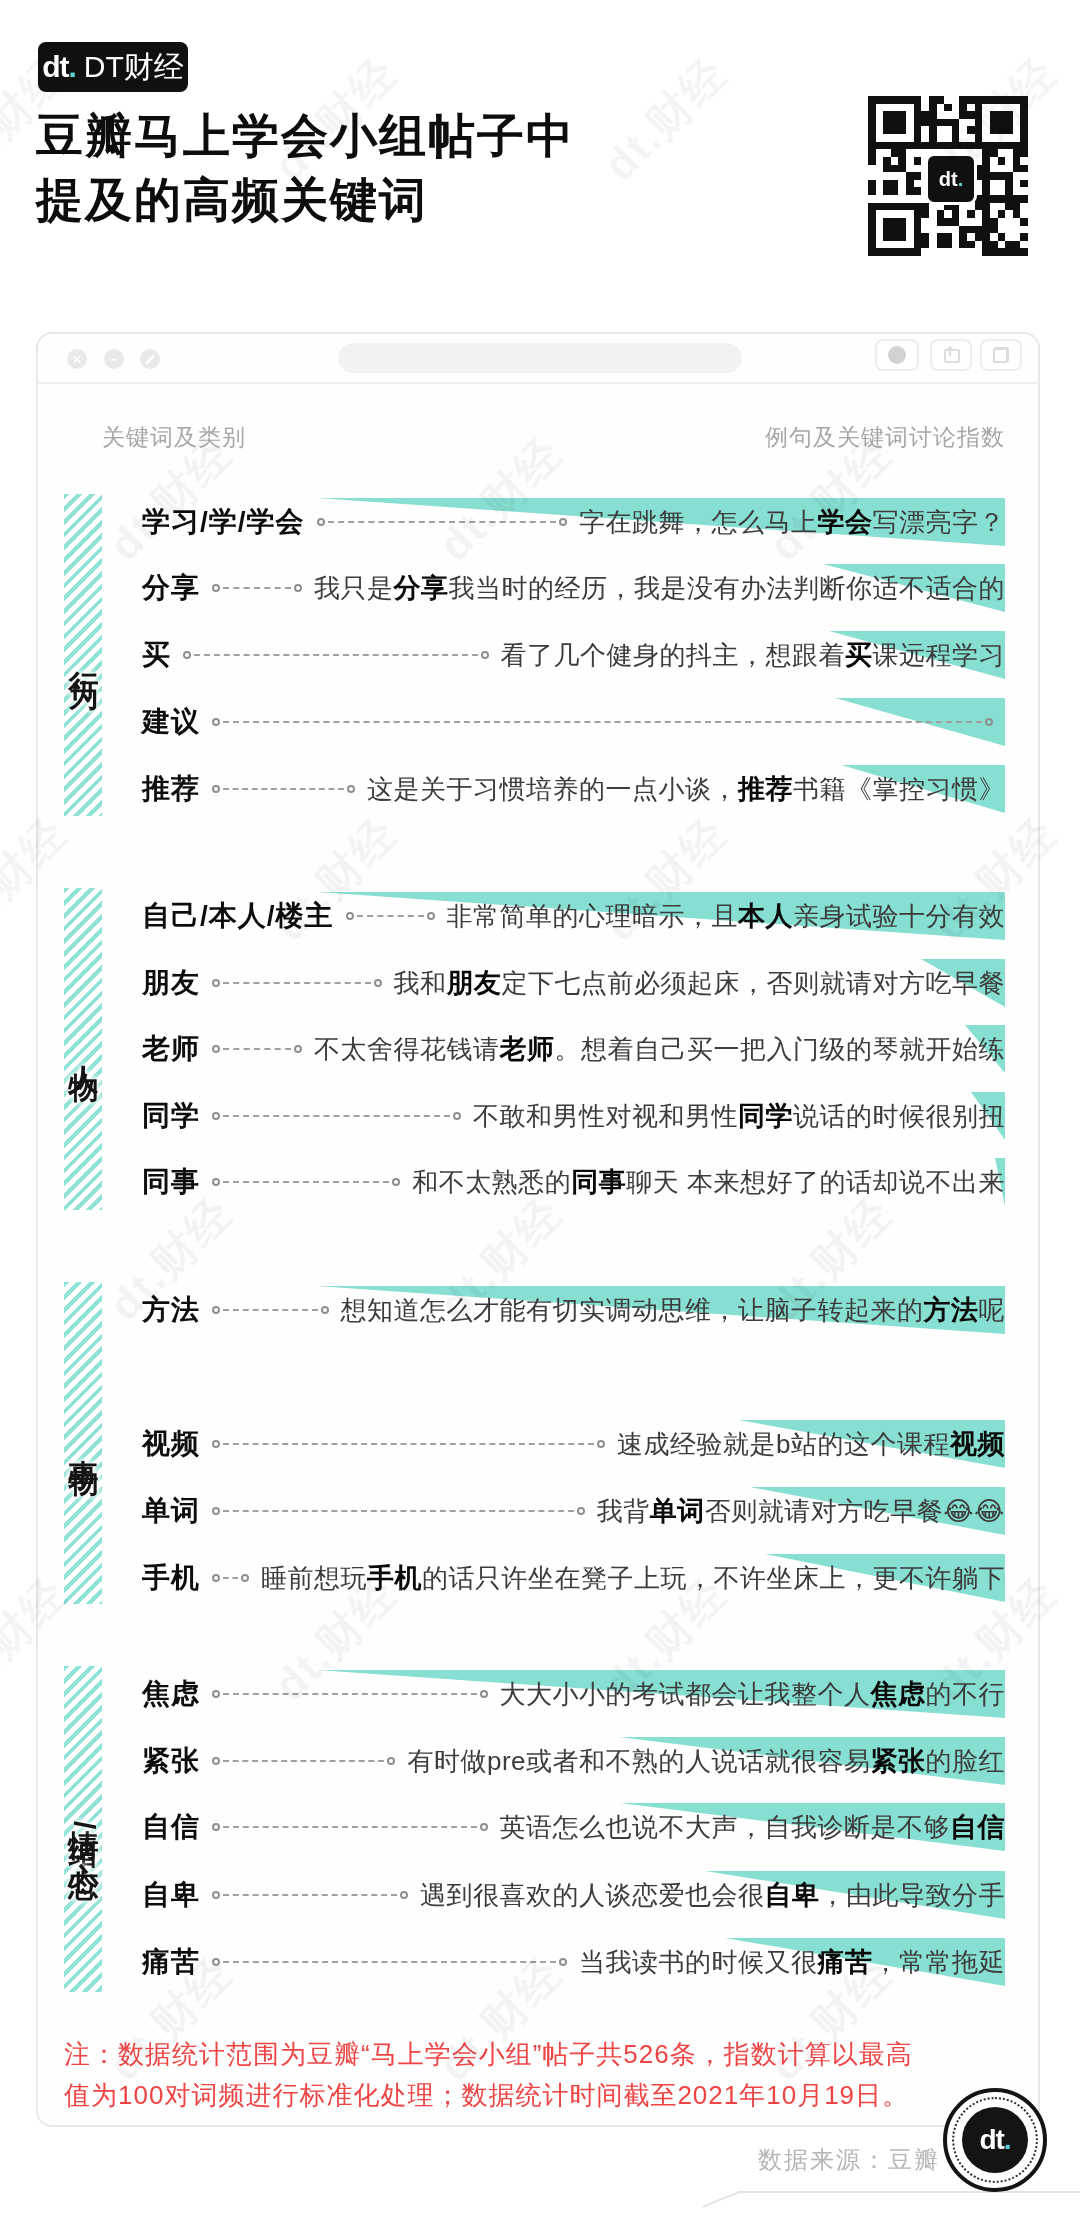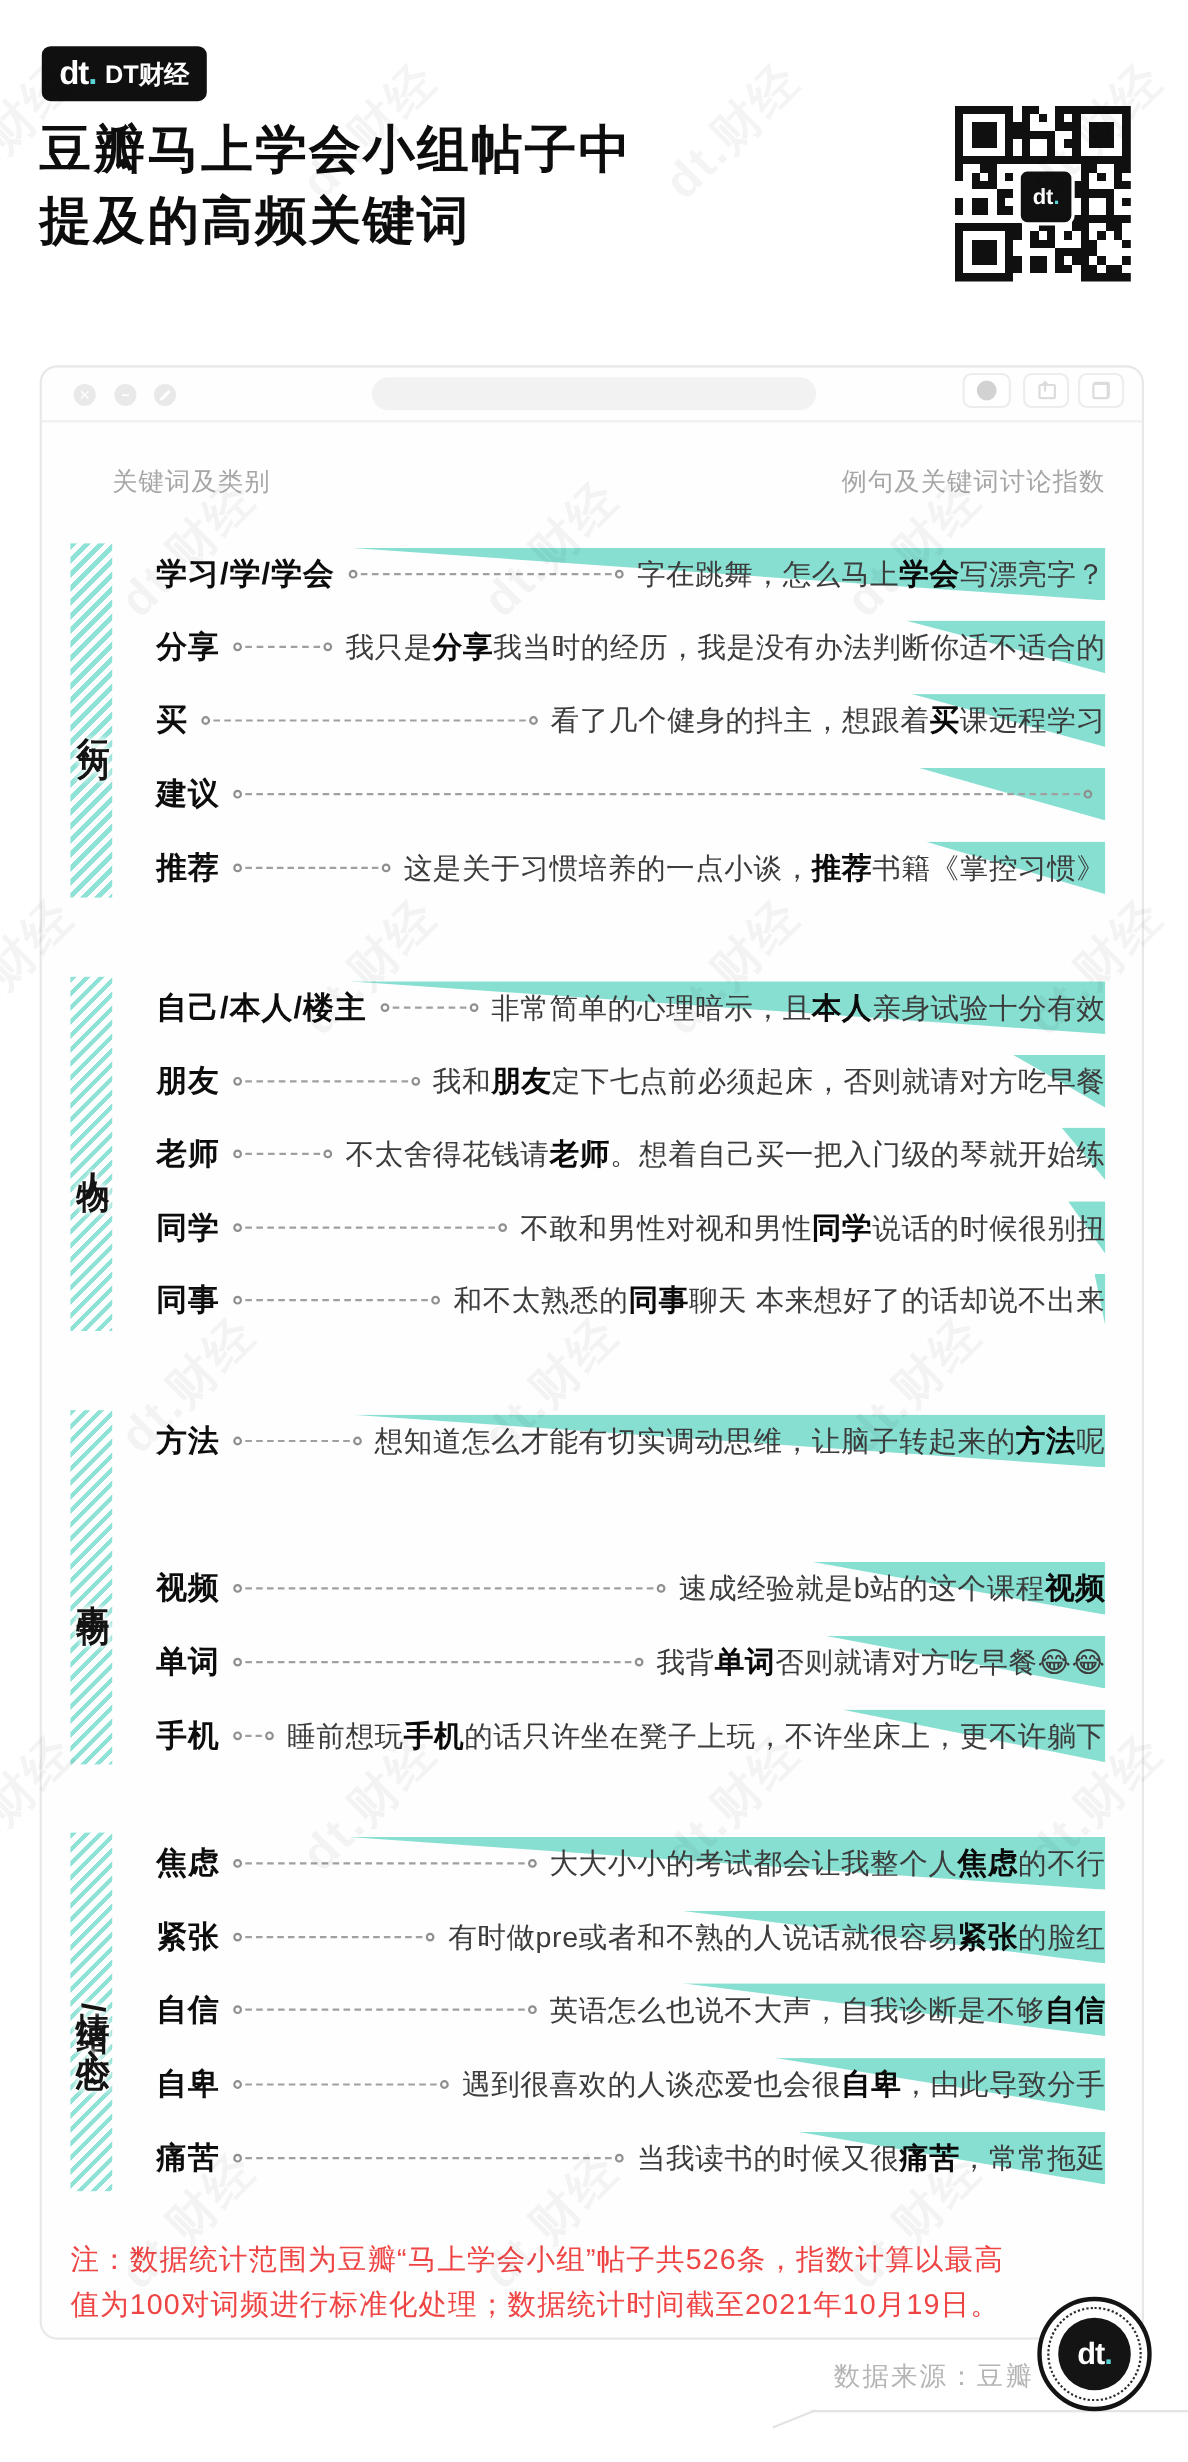--- a/index.html
+++ b/index.html
@@ -9,21 +9,21 @@
   }
   
   #wm-layer{position:absolute;inset:0;z-index:5;pointer-events:none;}
   .wm{position:absolute;font-weight:900;font-size:44px;color:rgba(0,0,0,0.045);
       transform:rotate(-45deg);white-space:nowrap;letter-spacing:2px;}
   
   .logo-box{position:absolute;left:38px;top:42px;width:150px;height:50px;background:#101010;
       border-radius:8px;display:flex;align-items:center;justify-content:center;gap:8px;z-index:2;}
   .logo-mark{color:#fff;font-weight:900;font-size:30px;line-height:1;letter-spacing:-1px;}
   .logo-mark .dot{color:#5ad3d6;}
-  .logo-cn{color:#fff;font-size:23px;font-weight:700;}
+  .logo-cn{color:#fff;font-size:30px;font-weight:400;}
   .page-title{position:absolute;left:36px;top:104px;font-size:47px;line-height:64px;
       font-weight:900;color:#0d0d0d;letter-spacing:2px;z-index:2;}
   
   .qr{position:absolute;left:868px;top:96px;width:160px;height:160px;z-index:2;}
   .qr svg{width:100%;height:100%;display:block;}
   .qr-center{position:absolute;left:50%;top:50%;width:46px;height:46px;margin:-23px 0 0 -23px;
       background:#101010;border:3px solid #fff;border-radius:9px;display:flex;align-items:center;justify-content:center;
       color:#fff;font-weight:900;font-size:20px;}
   .qr-center .dot{color:#5ad3d6;}
   

